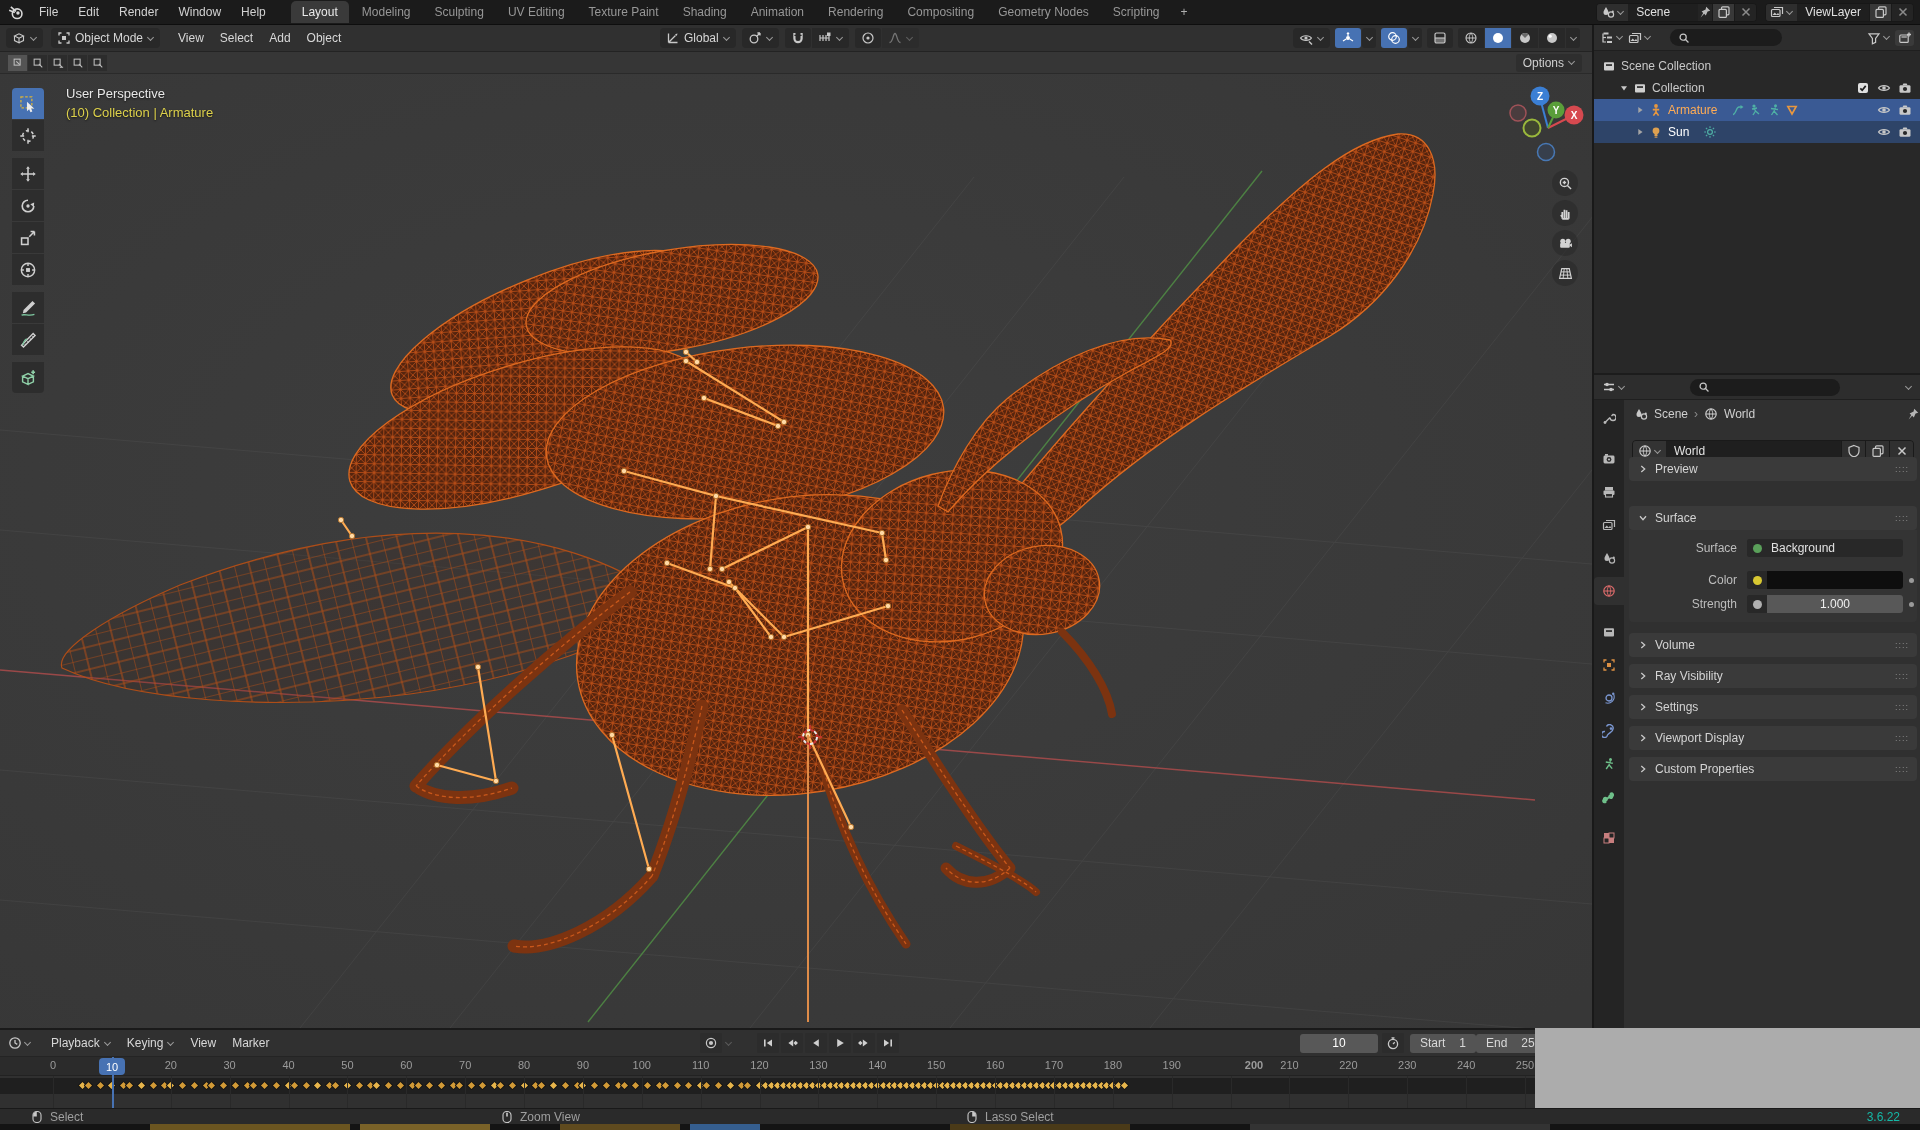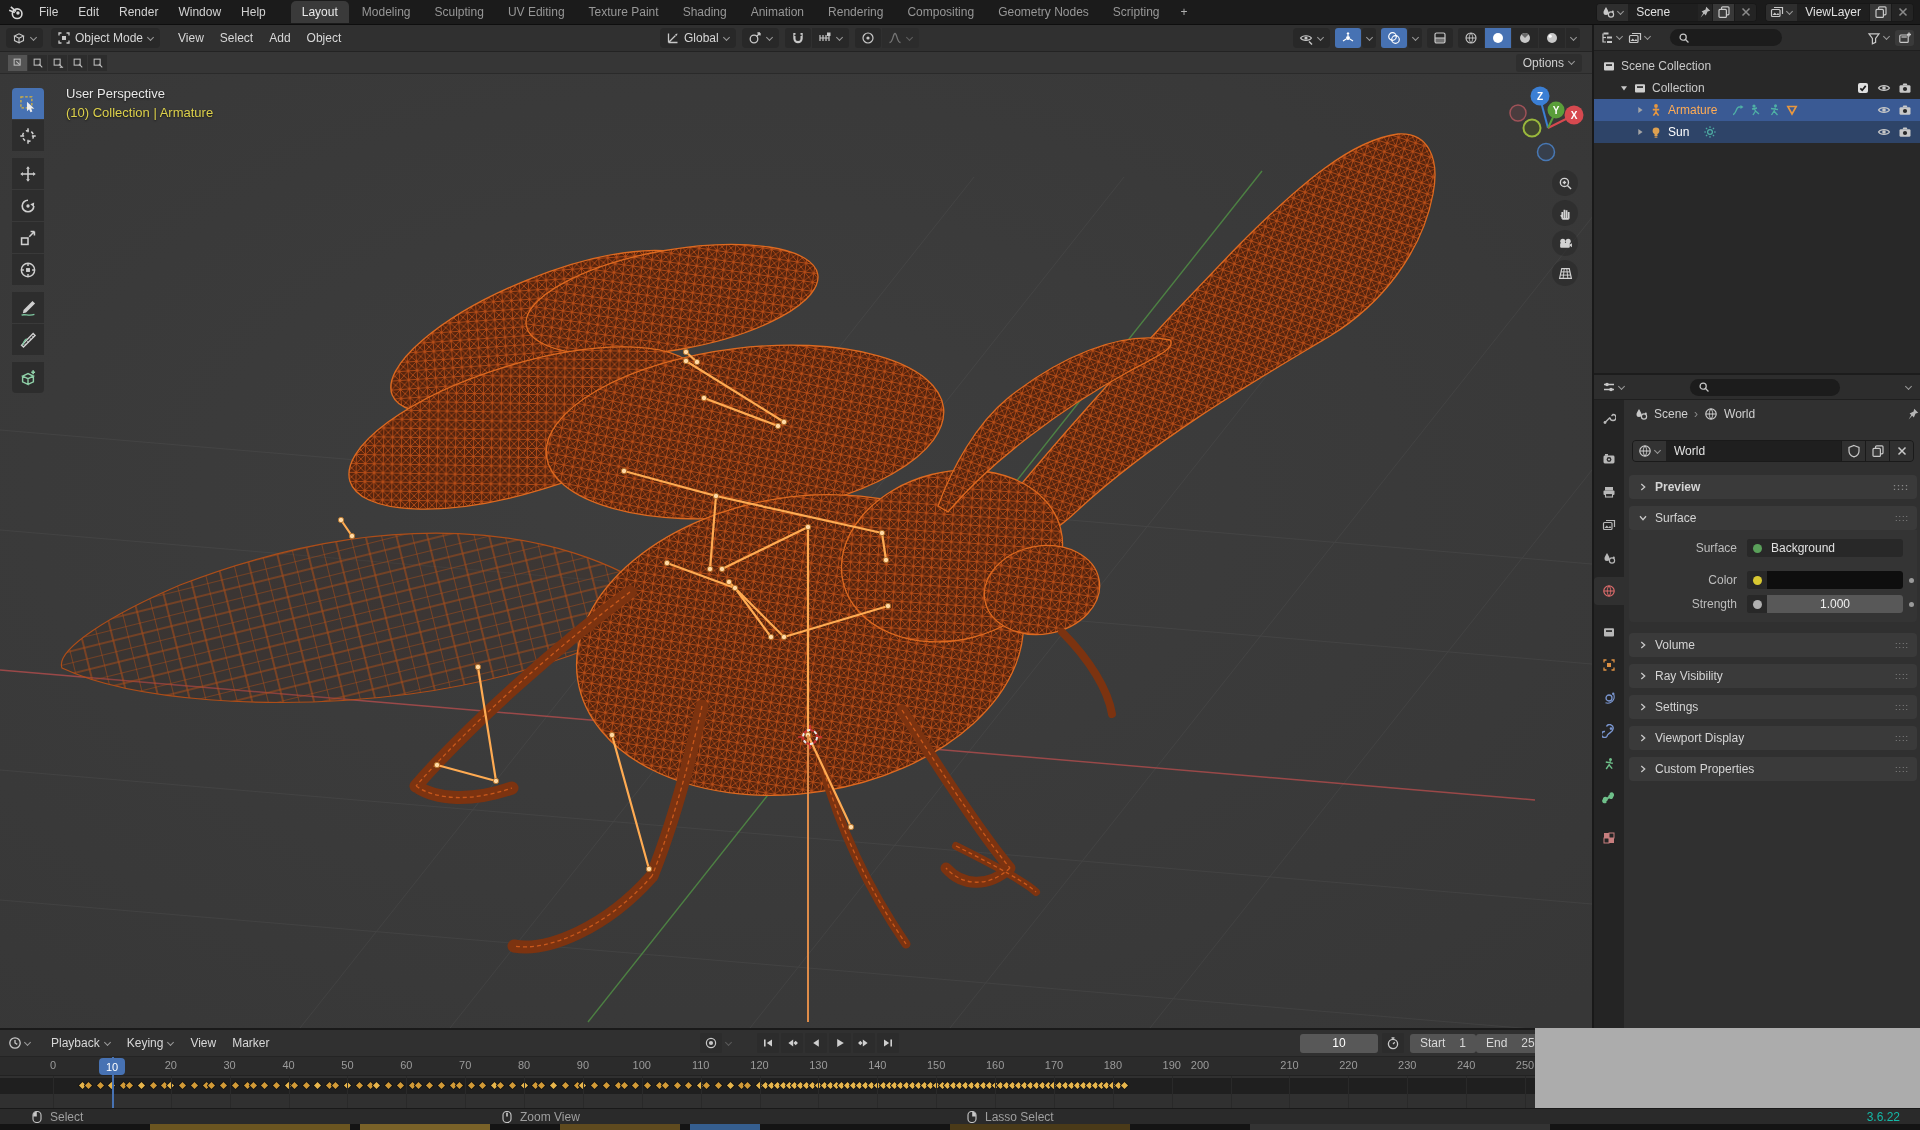--- a/index.html
+++ b/index.html
@@ -1070,21 +1070,21 @@
           </span>
         <span class="db-btn">
             <span class="i">
               <svg viewBox="0 0 14 14">
                 <path d="M3.5 3.5 10.5 10.5 M10.5 3.5 3.5 10.5" stroke="currentColor" stroke-width="1.5"></path>
               </svg>
             </span>
           </span>
       </div>
       <div id="pp-panels">
-          <div class="panel-hdr" style="top: 75px; font-weight: bold;">
+          <div class="panel-hdr" style="top: 57px;">
             <span class="i i12">
               <svg viewBox="0 0 14 14">
                 <path d="M5 3.5 9 7 5 10.5" stroke="#c9c9c9" fill="none" stroke-width="1.5"></path>
               </svg>
             </span>
             <div style="display: inline;">Preview</div>
             <div class="grip">::::</div>
           </div>
           <div class="panel-hdr" style="top: 106px;">
             <span class="i i12">
@@ -1271,21 +1271,21 @@
         <div class="tick-label" style="left: 621.8px;">100</div>
         <div class="tick-label" style="left: 680.68px;">110</div>
         <div class="tick-label" style="left: 739.56px;">120</div>
         <div class="tick-label" style="left: 798.44px;">130</div>
         <div class="tick-label" style="left: 857.32px;">140</div>
         <div class="tick-label" style="left: 916.2px;">150</div>
         <div class="tick-label" style="left: 975.08px;">160</div>
         <div class="tick-label" style="left: 1033.96px;">170</div>
         <div class="tick-label" style="left: 1092.84px;">180</div>
         <div class="tick-label" style="left: 1151.72px;">190</div>
-        <div class="tick-label" style="left: 1180px;">200</div>
+        <div class="tick-label" style="left: 1234px; font-weight: bold;">200</div>
         <div class="tick-label" style="left: 1269.48px;">210</div>
         <div class="tick-label" style="left: 1328.36px;">220</div>
         <div class="tick-label" style="left: 1387.24px;">230</div>
         <div class="tick-label" style="left: 1446.12px;">240</div>
         <div class="tick-label" style="left: 1505px;">250</div>
       </div>
     <div id="tl-area">
       <div id="tl-band"></div>
       <div id="tl-keys">
           <div class="kf" style="left: 78.94px; background: rgb(231, 181, 75);"></div>

